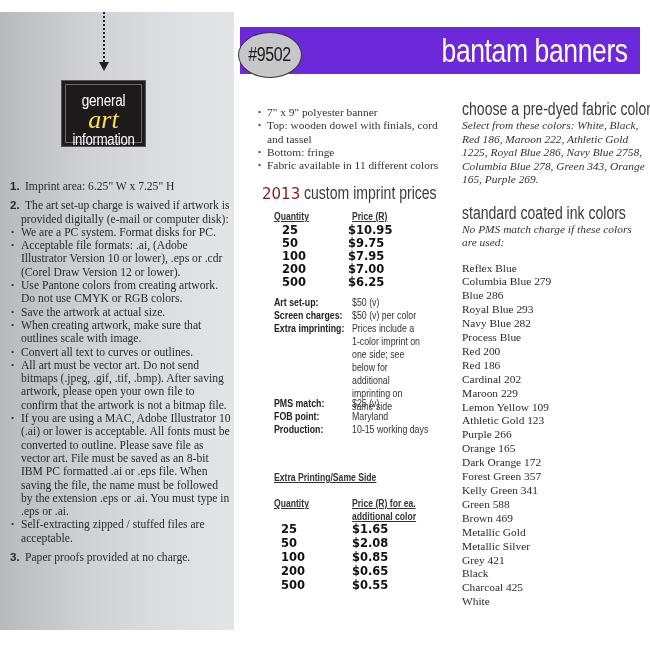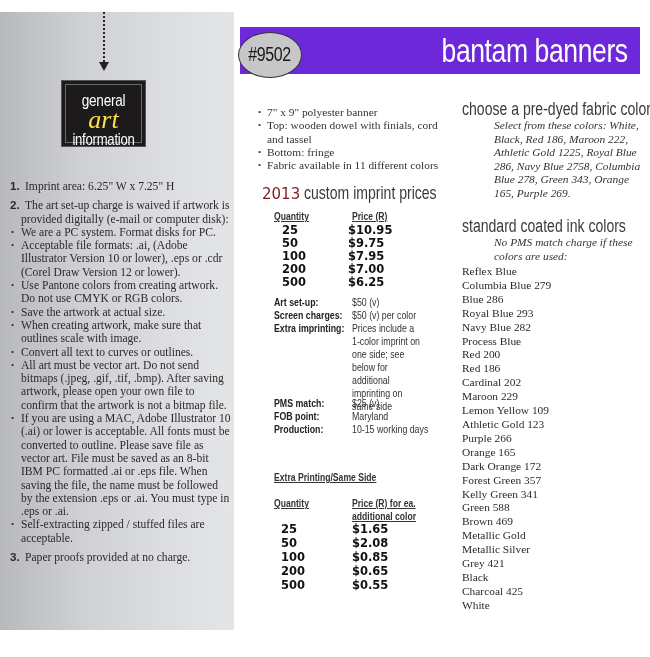--- a/index.html
+++ b/index.html
@@ -43,21 +43,21 @@
   .sec-title .rest { font-family:"Liberation Sans", sans-serif; color:#3b3b3b; display:inline-block; transform:scaleX(0.78); transform-origin:left center; font-size:18px; }
 
   .tbl-h { font-family:"Liberation Sans", sans-serif; font-weight:bold; font-size:10.5px; text-decoration:underline; color:#333; position:absolute; transform:scaleX(0.82); transform-origin:left center; white-space:nowrap; }
   .tbl-q { position:absolute; font-family:"DejaVu Sans", sans-serif; font-weight:bold; font-size:11.5px; color:#111; }
   .tbl-p { position:absolute; font-family:"DejaVu Sans", sans-serif; font-weight:bold; font-size:11.5px; color:#111; }
   .kv-k { position:absolute; font-family:"Liberation Sans", sans-serif; font-weight:bold; font-size:11px; color:#222; transform:scaleX(0.8); transform-origin:left center; white-space:nowrap; }
   .kv-v { position:absolute; font-family:"Liberation Sans", sans-serif; font-size:11px; color:#333; line-height:13px; transform:scaleX(0.8); transform-origin:left top; width:140px; }
 
   .right-col { position:absolute; left:462px; top:99px; width:185px; }
   .r-title { font-family:"Liberation Sans", sans-serif; color:#3b3b3b; font-size:18px; line-height:20px; transform:scaleX(0.78); transform-origin:left center; white-space:nowrap; }
-  .r-sub { font-family:"Liberation Serif", serif; font-style:italic; color:#333; font-size:11.4px; line-height:13.5px;margin-left:32px; }
+  .r-sub { font-family:"Liberation Serif", serif; font-style:italic; color:#333; font-size:11.4px; line-height:13.5px; }
   .color-list { font-family:"Liberation Serif", serif; color:#2a2a2a; font-size:11.4px; line-height:13.9px; }
 </style>
 </head>
 <body>
 
 <div class="left-panel">
   <div class="arrow-line"></div>
   <div class="arrow-head"></div>
   <div class="info-box">
     <div class="inner"></div>
@@ -145,21 +145,21 @@
 <div class="tbl-q" style="left:281px; top:564px;">200</div>
 <div class="tbl-p" style="left:352px; top:564px;">$0.65</div>
 <div class="tbl-q" style="left:281px; top:578px;">500</div>
 <div class="tbl-p" style="left:352px; top:578px;">$0.55</div>
 
 <div class="right-col">
   <div class="r-title">choose a pre-dyed fabric color</div>
   <div class="r-sub">Select from these colors: White, Black, Red 186, Maroon 222, Athletic Gold 1225, Royal Blue 286, Navy Blue 2758, Columbia Blue 278, Green 343, Orange 165, Purple 269.</div>
   <div class="r-title" style="margin-top:16px;">standard coated ink colors</div>
   <div class="r-sub">No PMS match charge if these colors are used:</div>
-  <div class="color-list" style="margin-top:2px;">
+  <div class="color-list" style="margin-top:12px;">
     <div>Reflex Blue</div>
     <div>Columbia Blue 279</div>
     <div>Blue 286</div>
     <div>Royal Blue 293</div>
     <div>Navy Blue 282</div>
     <div>Process Blue</div>
     <div>Red 200</div>
     <div>Red 186</div>
     <div>Cardinal 202</div>
     <div>Maroon 229</div>

